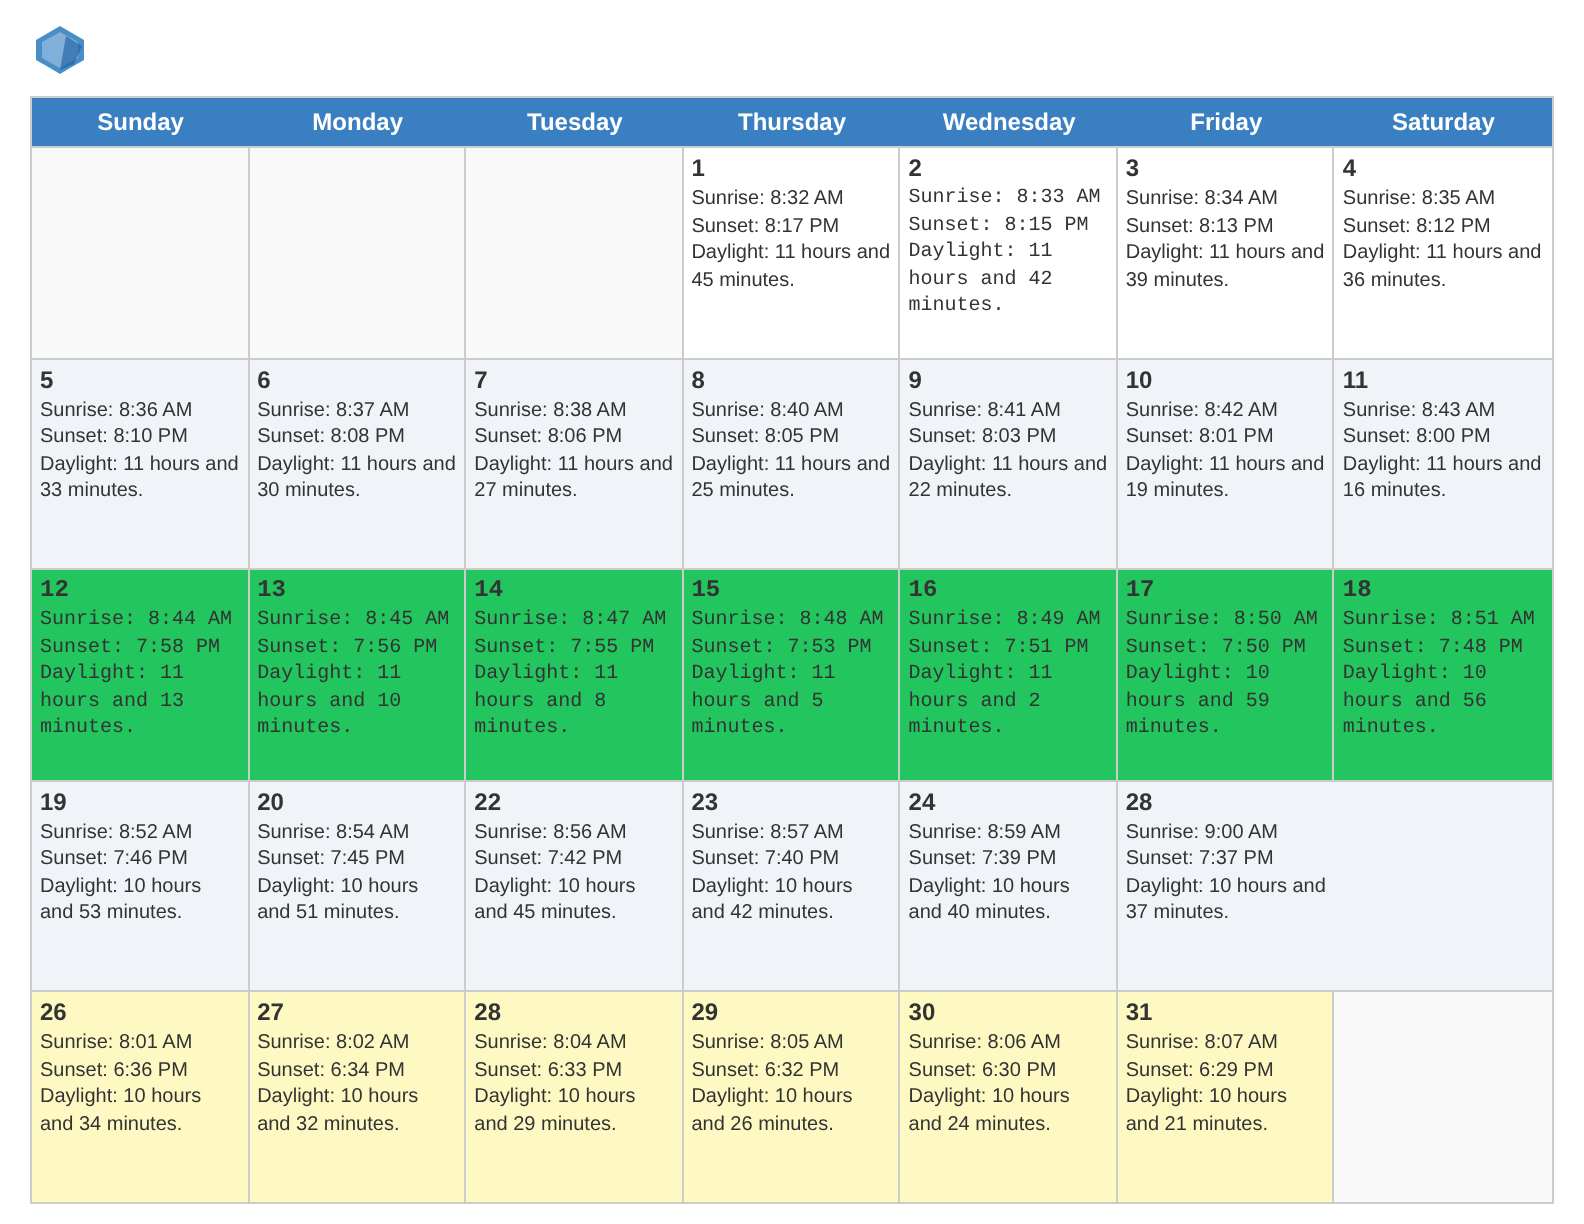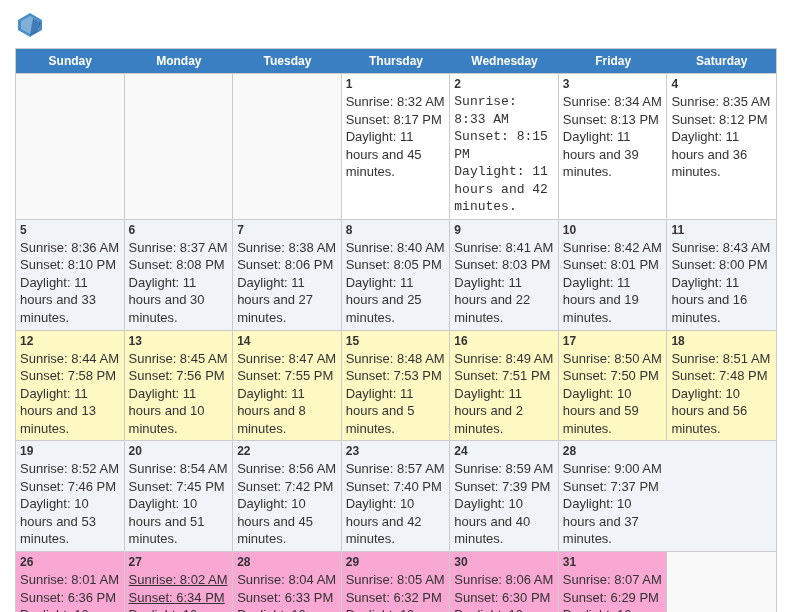--- a/index.html
+++ b/index.html
@@ -104,21 +104,21 @@
     .cal-cell.empty {
       background: #f9f9f9;
     }
     .day-num {
       font-size: 12px;
       font-weight: bold;
       color: #333;
       margin-bottom: 2px;
     }
     .day-info {
-      font-size: 13px;
+      font-size: 10px;
       color: #333;
       line-height: 1.35;
     }
     .cal-row:nth-child(odd) .cal-cell:not(.empty) {
     }
   </style>
 </head>
 <body>
 
 <div class="page">
@@ -217,21 +217,21 @@
 Sunset: 8:01 PM
 Daylight: 11 hours and 19 minutes.</div>
           </div>
           <div class="cal-cell">
             <div class="day-num">11</div>
             <div class="day-info" style="white-space: pre-line;">Sunrise: 8:43 AM
 Sunset: 8:00 PM
 Daylight: 11 hours and 16 minutes.</div>
           </div>
         </div>
-        <div class="cal-row" style="background: #fef9c3;">
+        <div class="cal-row" style="background: #22c55e; font-family: Liberation Mono, monospace;">
           <div class="cal-cell">
             <div class="day-num">12</div>
             <div class="day-info" style="white-space: pre-line;">Sunrise: 8:44 AM
 Sunset: 7:58 PM
 Daylight: 11 hours and 13 minutes.</div>
           </div>
           <div class="cal-cell">
             <div class="day-num">13</div>
             <div class="day-info" style="white-space: pre-line;">Sunrise: 8:45 AM
 Sunset: 7:56 PM
@@ -299,30 +299,30 @@
 Sunset: 7:39 PM
 Daylight: 10 hours and 40 minutes.</div>
           </div>
           <div class="cal-cell">
             <div class="day-num">28</div>
             <div class="day-info" style="white-space: pre-line;">Sunrise: 9:00 AM
 Sunset: 7:37 PM
 Daylight: 10 hours and 37 minutes.</div>
           </div>
         </div>
-        <div class="cal-row" style="background: #f9a8d4;">
+        <div class="cal-row" style="background: #fef9c3;">
           <div class="cal-cell">
             <div class="day-num">26</div>
             <div class="day-info" style="white-space: pre-line;">Sunrise: 8:01 AM
 Sunset: 6:36 PM
 Daylight: 10 hours and 34 minutes.</div>
           </div>
           <div class="cal-cell">
             <div class="day-num">27</div>
-            <div class="day-info" style="white-space: pre-line; text-decoration: underline;">Sunrise: 8:02 AM
+            <div class="day-info" style="white-space: pre-line;">Sunrise: 8:02 AM
 Sunset: 6:34 PM
 Daylight: 10 hours and 32 minutes.</div>
           </div>
           <div class="cal-cell">
             <div class="day-num">28</div>
             <div class="day-info" style="white-space: pre-line;">Sunrise: 8:04 AM
 Sunset: 6:33 PM
 Daylight: 10 hours and 29 minutes.</div>
           </div>
           <div class="cal-cell">

